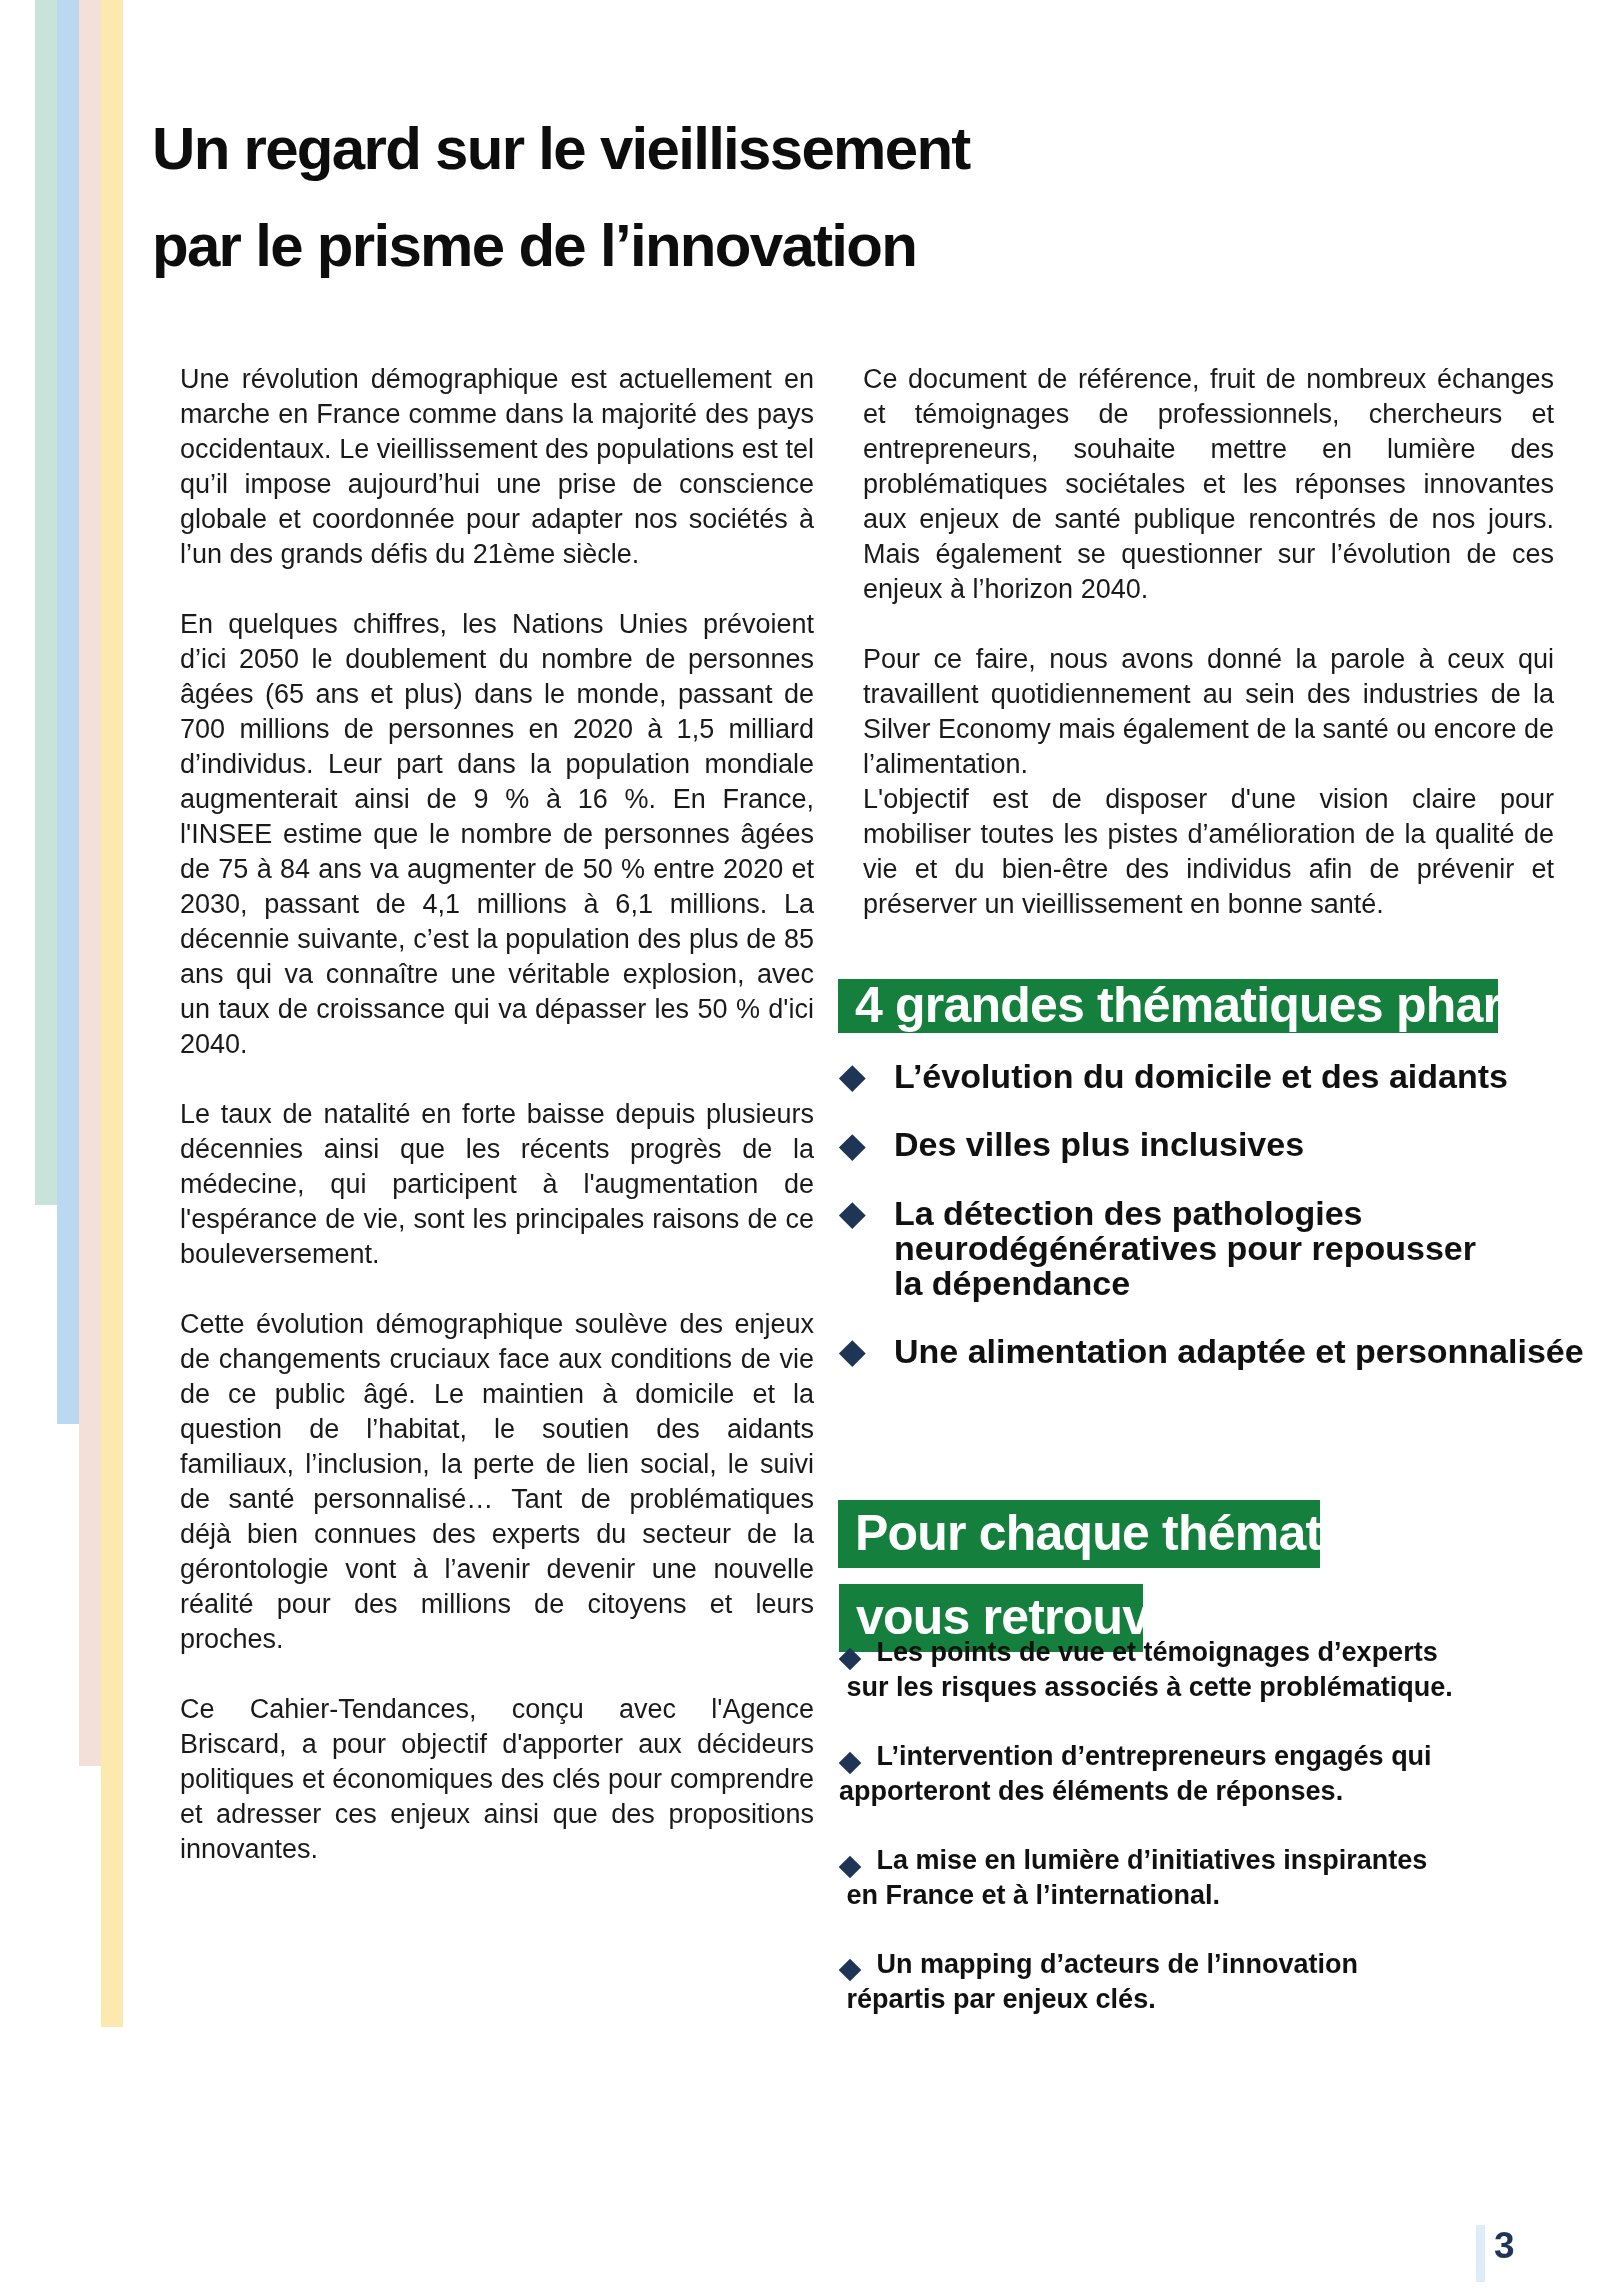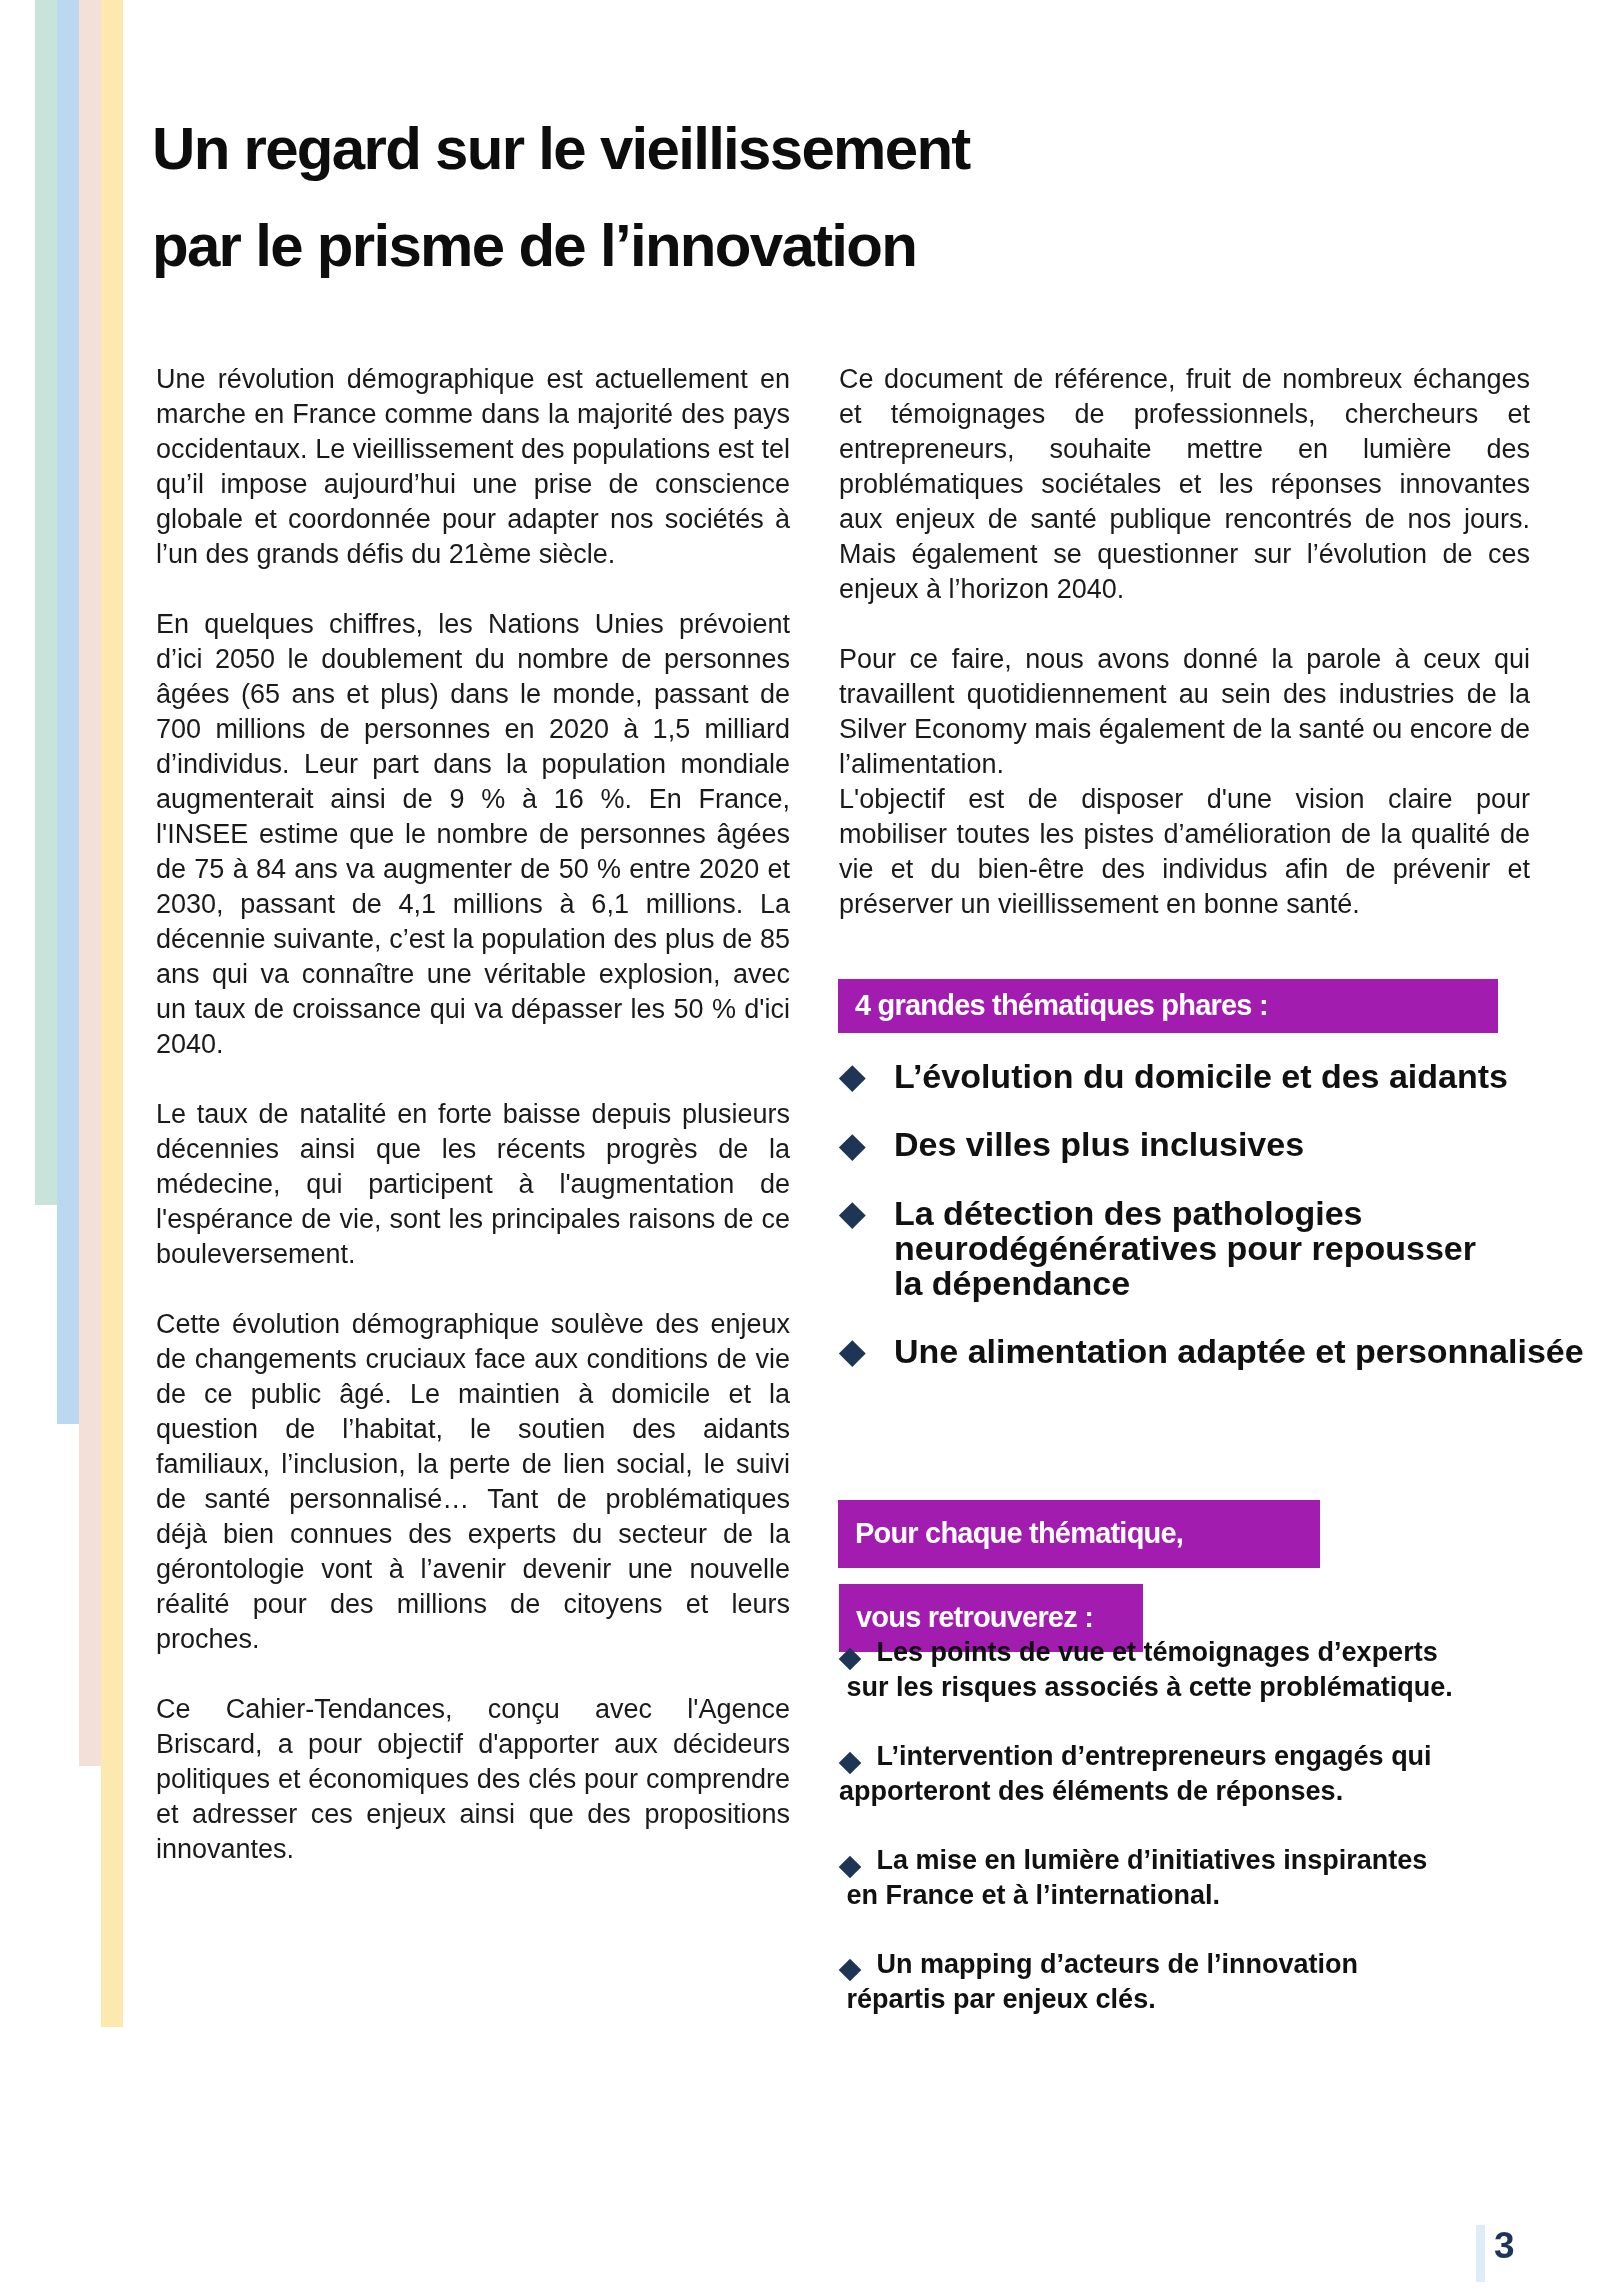--- a/index.html
+++ b/index.html
@@ -5,27 +5,27 @@
   html, body { margin: 0; padding: 0; background: #ffffff; }
   body { width: 1623px; height: 2295px; position: relative; overflow: hidden; font-family: "Liberation Sans", sans-serif; color: #111111; }
   .stripe { position: absolute; top: 0; width: 22px; }
   .s1 { left: 35px; height: 1205px; background: #c7e3da; }
   .s2 { left: 57px; height: 1424px; background: #bbd8f1; }
   .s3 { left: 79px; height: 1766px; background: #f2e0d9; }
   .s4 { left: 101px; height: 2027px; background: #fde8ae; }
 
   .title { position: absolute; left: 152px; top: 100px; margin: 0; font-family: "Liberation Sans", sans-serif; font-weight: 700; font-size: 60px; line-height: 97px; letter-spacing: -1.7px; color: #0d0d0d; white-space: nowrap; }
 
-  .col { position: absolute; top: 362px; font-size: 27px; line-height: 35px; color: #1a1a1a; text-align: justify; }
+  .col { position: absolute; top: 362px; font-size: 27px; line-height: 35px; color: #1a1a1a; text-align: justify; margin-left: 24px; }
   .col-left { left: 156px; width: 634px; }
   .col-right { left: 839px; width: 691px; }
   .col p { margin: 0 0 35px 0; }
   .col p.tight { margin-bottom: 0; }
 
-  .tag-box { position: absolute; background: #a21caf; color: #ffffff; font-weight: 700; font-size: 29px; letter-spacing: -0.8px; white-space: nowrap; box-sizing: border-box; padding-left: 17px; }
+  .tag-box { position: absolute; background: #15803d; color: #ffffff; font-weight: 700; font-size: 50px; letter-spacing: -0.8px; white-space: nowrap; box-sizing: border-box; padding-left: 17px; }
   .tag1 { left: 838px; top: 979px; width: 660px; height: 54px; line-height: 52px; }
   .tag2 { left: 838px; top: 1500px; width: 482px; height: 68px; line-height: 66px; }
   .tag3 { left: 839px; top: 1584px; width: 304px; height: 68px; line-height: 66px; }
 
   .diamond { position: absolute; width: 18.6px; height: 18.6px; background: #1f3556; transform: rotate(45deg); }
   .list1 .item { position: absolute; left: 894px; font-size: 34px; line-height: 35px; font-weight: 700; color: #111111; white-space: nowrap; }
   .list1 .diamond { left: 843px; }
 
   .list2 .item { position: absolute; left: 839px; font-size: 27px; line-height: 35px; font-weight: 700; color: #111111; white-space: pre; }
   .list2 .diamond { left: 842px; width: 16px; height: 16px; }

